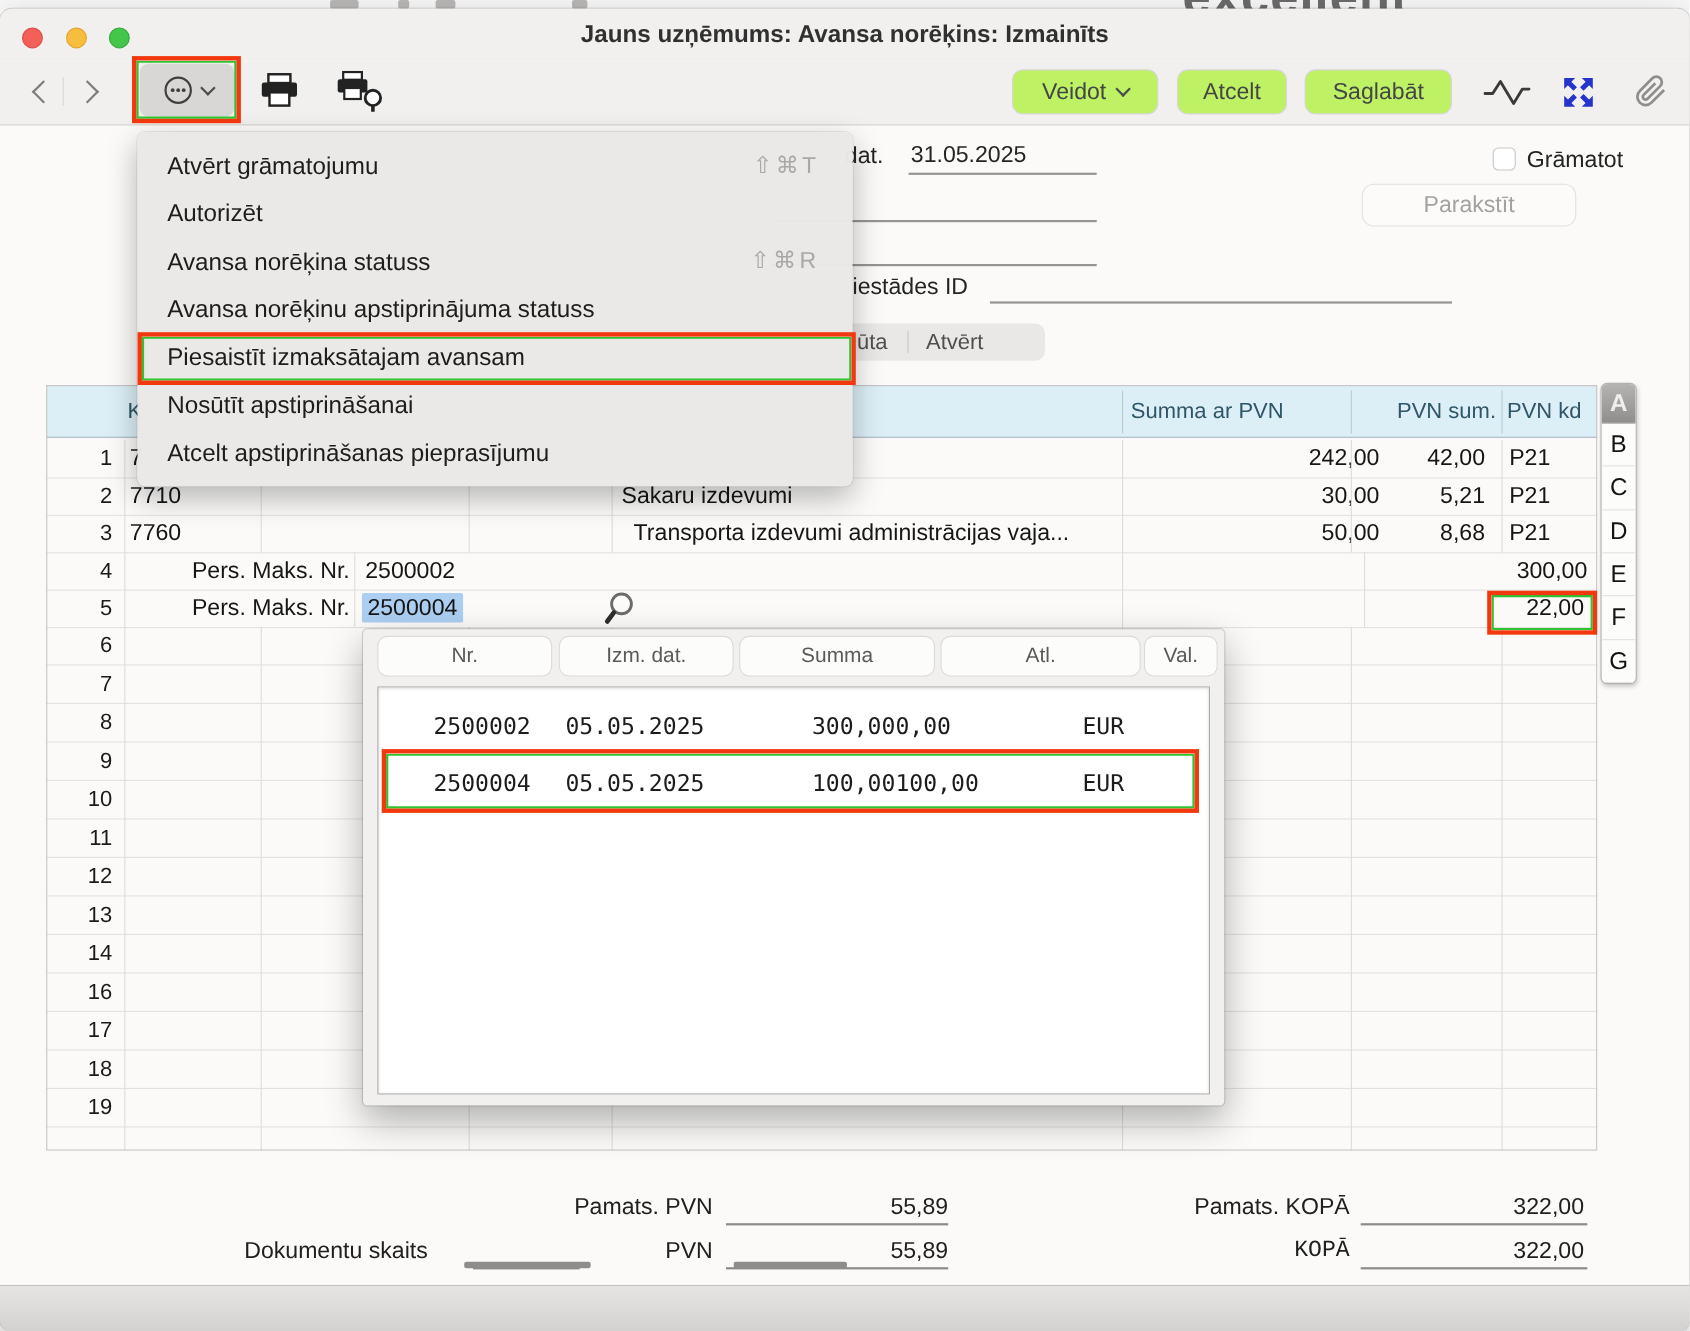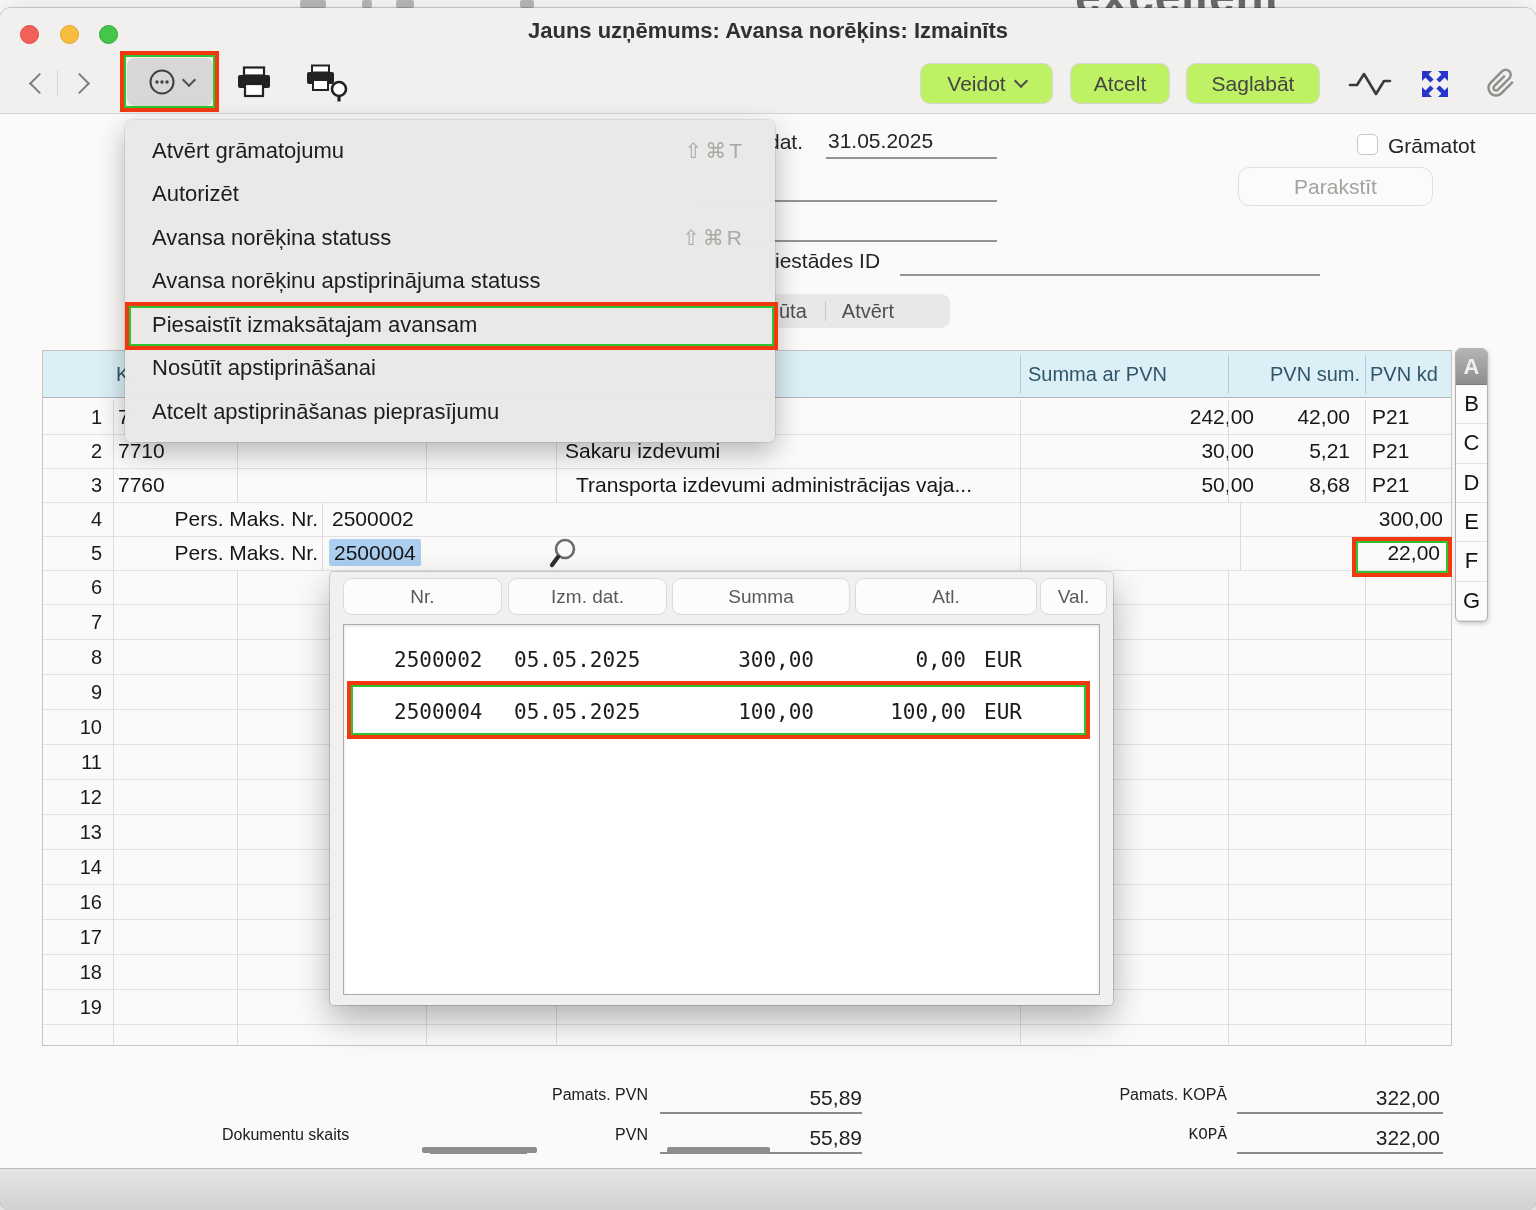--- a/index.html
+++ b/index.html
@@ -49,24 +49,24 @@
   .popup{left:330px;top:572px;width:783px;height:433px;background:#f1f0ee;border-radius:4px;
          box-shadow:0 0 0 1px rgba(0,0,0,.15), 0 14px 34px rgba(0,0,0,.3);z-index:20;}
   .pbtn{position:absolute;top:578px;height:37px;background:#fcfcfb;border:1px solid #dbdad8;border-radius:9px;
         font-size:19px;color:#5a5a5a;display:flex;align-items:center;justify-content:center;box-sizing:border-box;z-index:21;}
   .plist{left:343px;top:624px;width:757px;height:371px;background:#ffffff;border:1px solid #adacab;
          box-shadow:inset 0 1px 3px rgba(0,0,0,.14);z-index:21;box-sizing:border-box;padding-top:9px;}
   .prow{height:52px;line-height:52px;font-family:"DejaVu Sans Mono", monospace;font-size:21px;color:#1c1c1c;display:flex;}
   .pr-nr{margin-left:50px;width:100px;}
   .pr-date{margin-left:20px;width:150px;}
   .pr-summa{width:150px;text-align:right;}
-  .pr-atl{width:152px;text-align:right;}
+  .pr-atl{width:152px;text-align:left;}
   .pr-val{margin-left:18px;}
   
-  .tot-lbl{position:absolute;font-size:16px;color:#202020;text-align:right;}
+  .tot-lbl{position:absolute;font-size:21px;color:#202020;text-align:right;}
   .tot-val{position:absolute;font-size:21px;color:#202020;text-align:right;}
   
   .footer{left:0;top:1168px;width:1536px;height:42px;background:linear-gradient(#e6e5e4,#d2d1d0);
           border-top:1px solid #bcbbba;border-radius:0 0 11px 11px;z-index:5;}
   .scrollbar-seg{position:absolute;top:1147px;height:6px;background:#8d8d8d;border-radius:2px;z-index:6;}
   
   .ann{position:absolute;border:4px solid #f2380e;box-shadow:inset 0 0 0 2px #2fc32f;z-index:40;pointer-events:none;box-sizing:border-box;}
   .selval{background:#abcef1;padding:0 5px;border-radius:2px;}
   .checkbox{position:absolute;width:21px;height:21px;background:#fff;border:1.5px solid #c8c7c5;border-radius:5px;box-sizing:border-box;}
 </style>

